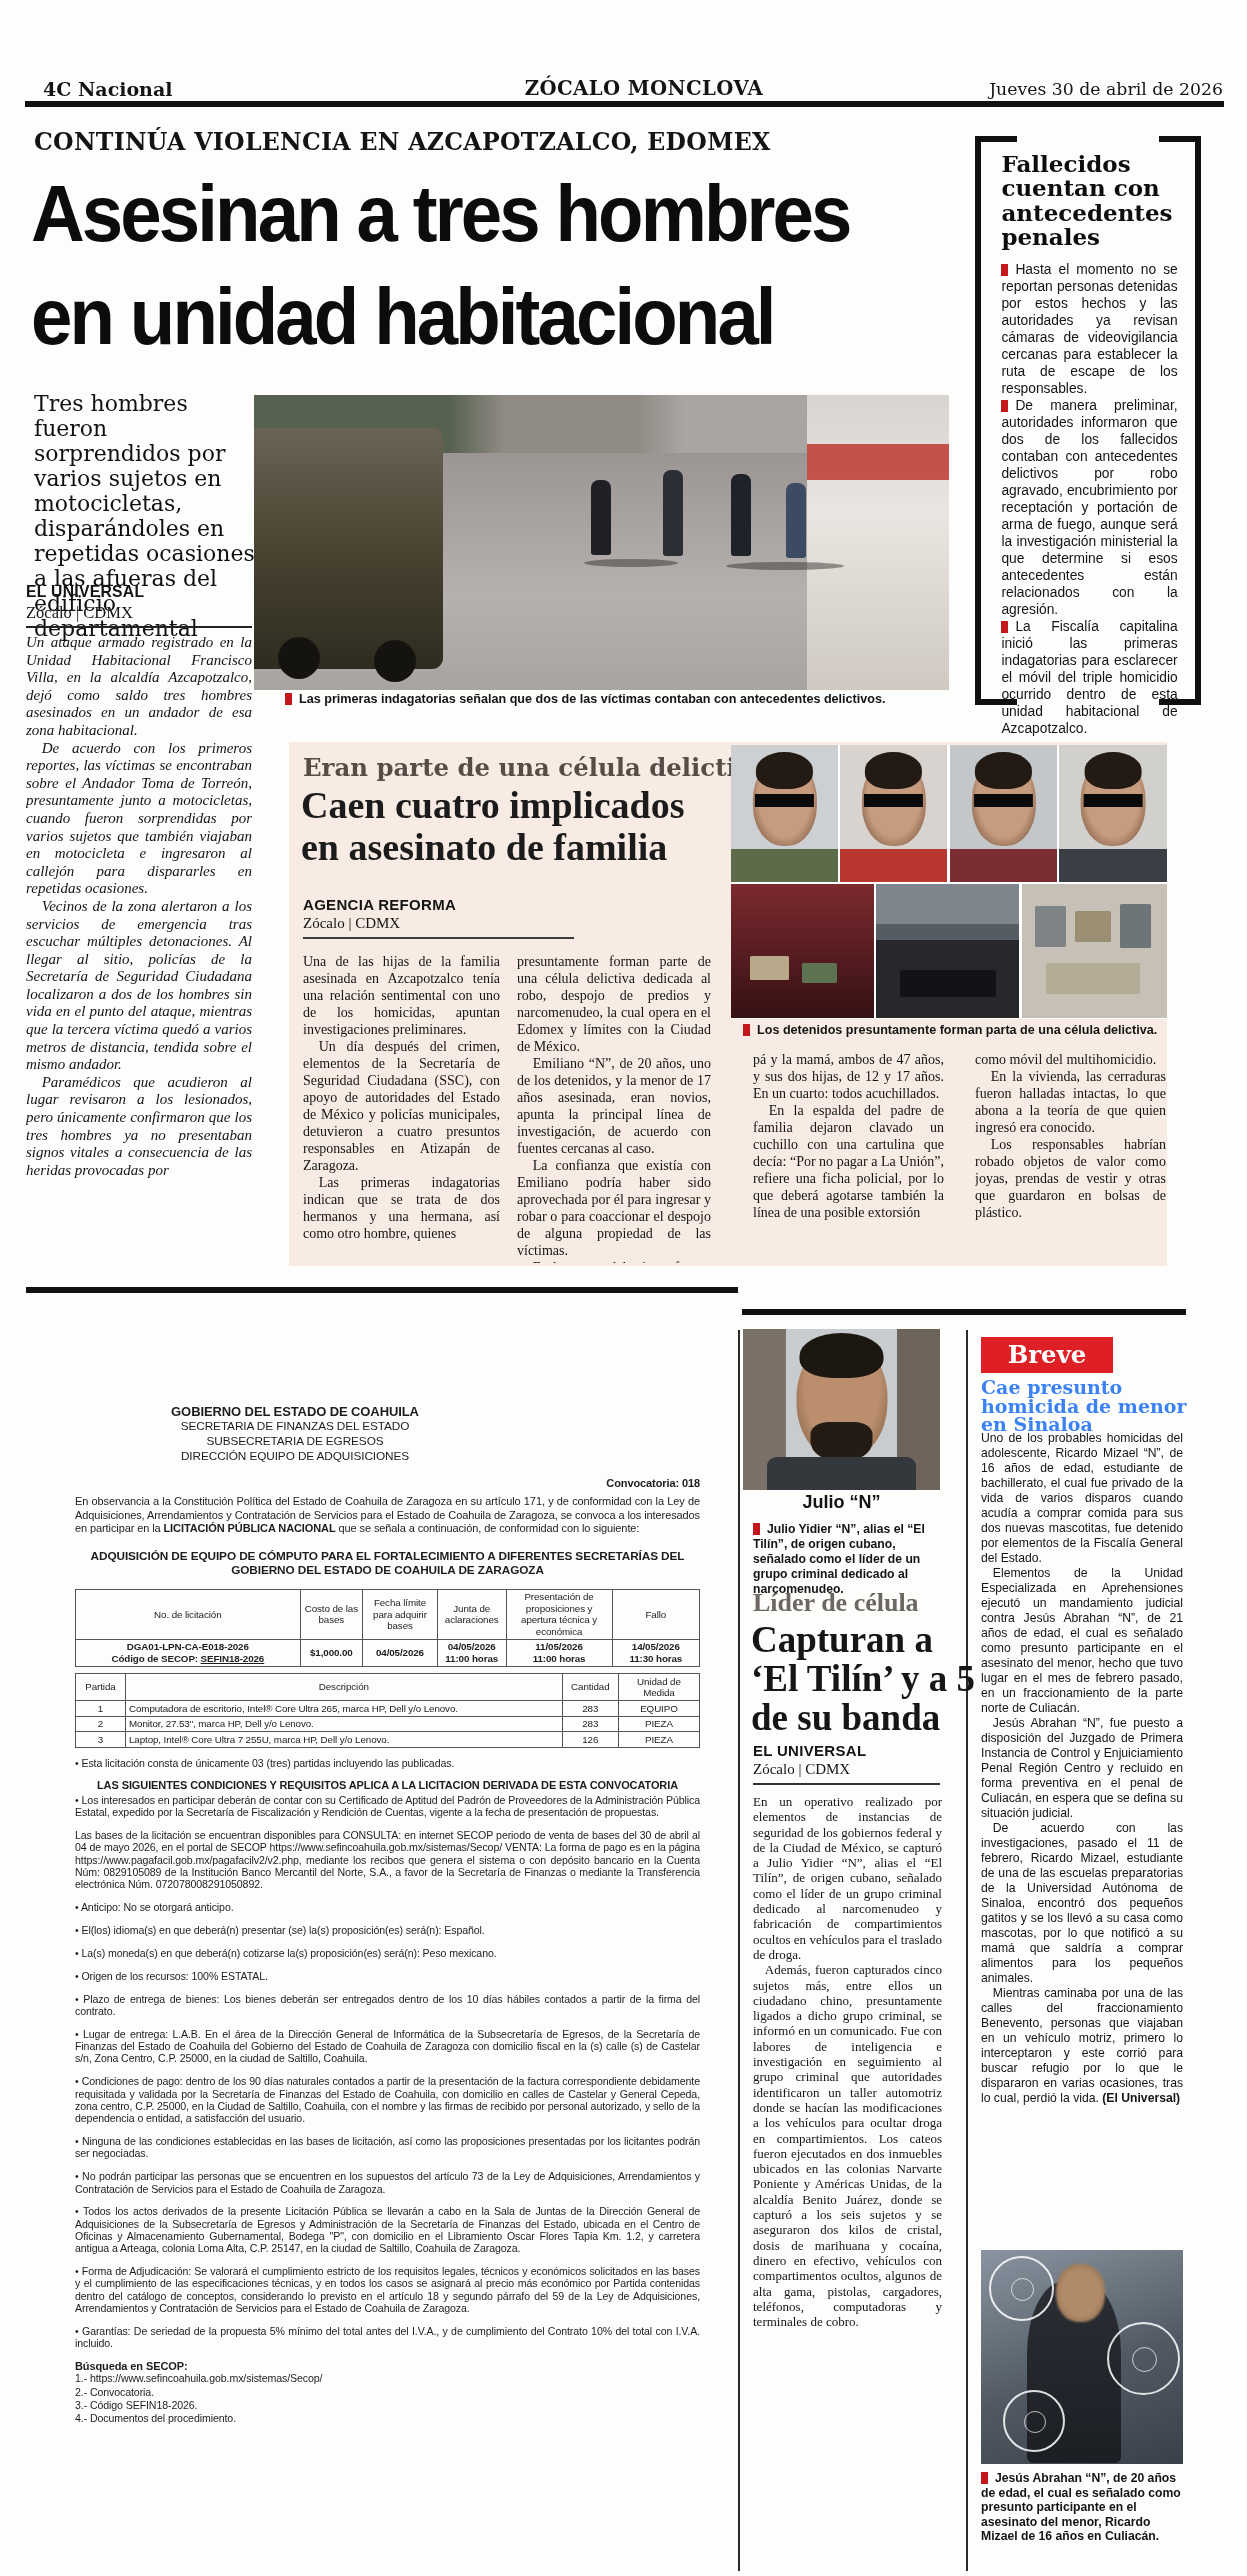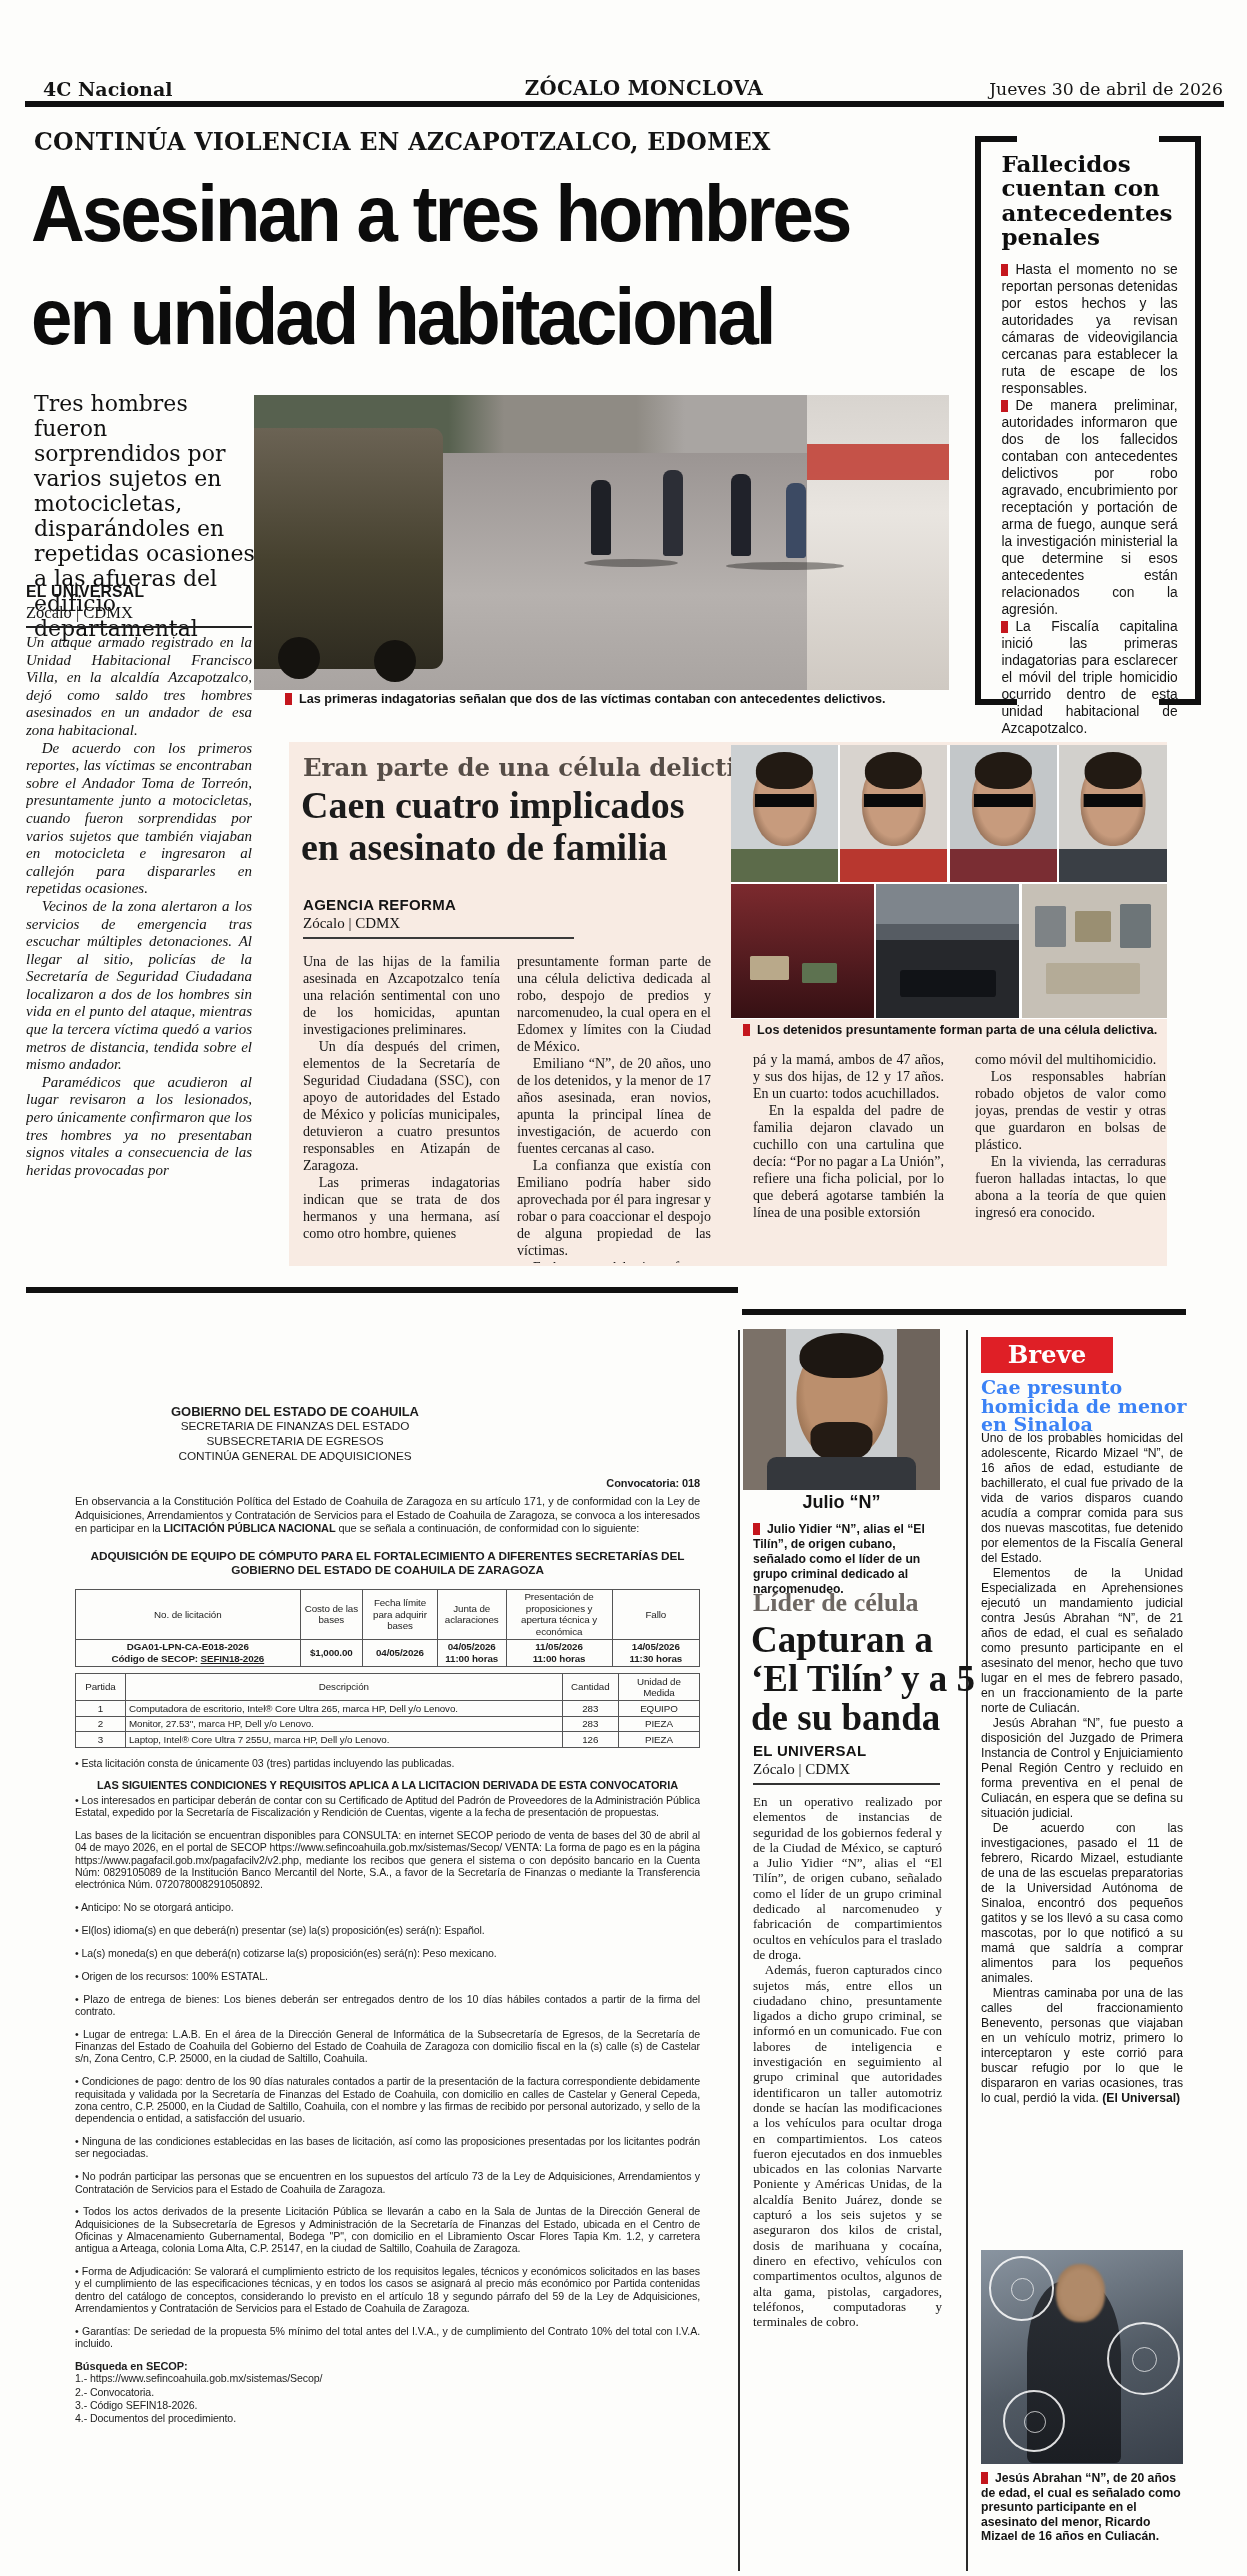--- a/index.html
+++ b/index.html
@@ -250,22 +250,22 @@
     <p class="ind">Emiliano “N”, de 20 años, uno de los detenidos, y la menor de 17 años asesinada, eran novios, apunta la principal línea de investigación, de acuerdo con fuentes cercanas al caso.</p>
     <p class="ind">La confianza que existía con Emiliano podría haber sido aprovechada por él para ingresar y robar o para coaccionar el despojo de alguna propiedad de las víctimas.</p>
     <p class="ind">En la escena del crimen fueron encontrados el pa-</p>
   </div>
   <div class="s2-col c3">
     <p>pá y la mamá, ambos de 47 años, y sus dos hijas, de 12 y 17 años. En un cuarto: todos acuchillados.</p>
     <p class="ind">En la espalda del padre de familia dejaron clavado un cuchillo con una cartulina que decía: “Por no pagar a La Unión”, refiere una ficha policial, por lo que deberá agotarse también la línea de una posible extorsión</p>
   </div>
   <div class="s2-col c4">
     <p>como móvil del multihomicidio.</p>
+    <p class="ind">En la vivienda, las cerraduras fueron halladas intactas, lo que abona a la teoría de que quien ingresó era conocido.</p>
     <p class="ind">Los responsables habrían robado objetos de valor como joyas, prendas de vestir y otras que guardaron en bolsas de plástico.</p>
-    <p class="ind">En la vivienda, las cerraduras fueron halladas intactas, lo que abona a la teoría de que quien ingresó era conocido.</p>
   </div>
 
   <div class="s2-photos">
     <div class="cell" style="left:0;top:0;width:107px;height:137px;">
       <div class="head">
           <div class="eyebar"></div>
         </div>
       <div class="shirt sh1"></div>
     </div>
     <div class="cell" style="left:109px;top:0;width:107px;height:137px;background:#d8d3ce;">
@@ -307,21 +307,21 @@
   <div class="rule-a"></div>
   <div class="rule-b"></div>
   <div class="vdiv vdiv1"></div>
   <div class="vdiv vdiv2"></div>
 
   <div class="doc">
     <div class="doc-org">
       <div class="o1">GOBIERNO DEL ESTADO DE COAHUILA</div>
       <div class="o2">SECRETARIA DE FINANZAS DEL ESTADO</div>
       <div class="o2">SUBSECRETARIA DE EGRESOS</div>
-      <div class="o2">CONTINÚA GENERAL DE ADQUISICIONES</div>
+      <div class="o2">DIRECCIÓN EQUIPO DE ADQUISICIONES</div>
     </div>
     <div class="doc-conv">Convocatoria: 018</div>
     <div class="doc-intro">
       <span>En observancia a la Constitución Política del Estado de Coahuila de Zaragoza en su artículo 171, y de conformidad con la Ley de Adquisiciones, Arrendamientos y Contratación de Servicios para el Estado de Coahuila de Zaragoza, se convoca a los interesados en participar en la </span><b>LICITACIÓN PÚBLICA NACIONAL</b><span> que se señala a continuación, de conformidad con lo siguiente:</span>
     </div>
     <div class="doc-title">ADQUISICIÓN DE EQUIPO DE CÓMPUTO PARA EL FORTALECIMIENTO A DIFERENTES SECRETARÍAS DEL GOBIERNO DEL ESTADO DE COAHUILA DE ZARAGOZA</div>
 
     <table>
       <tbody>
           <tr>

